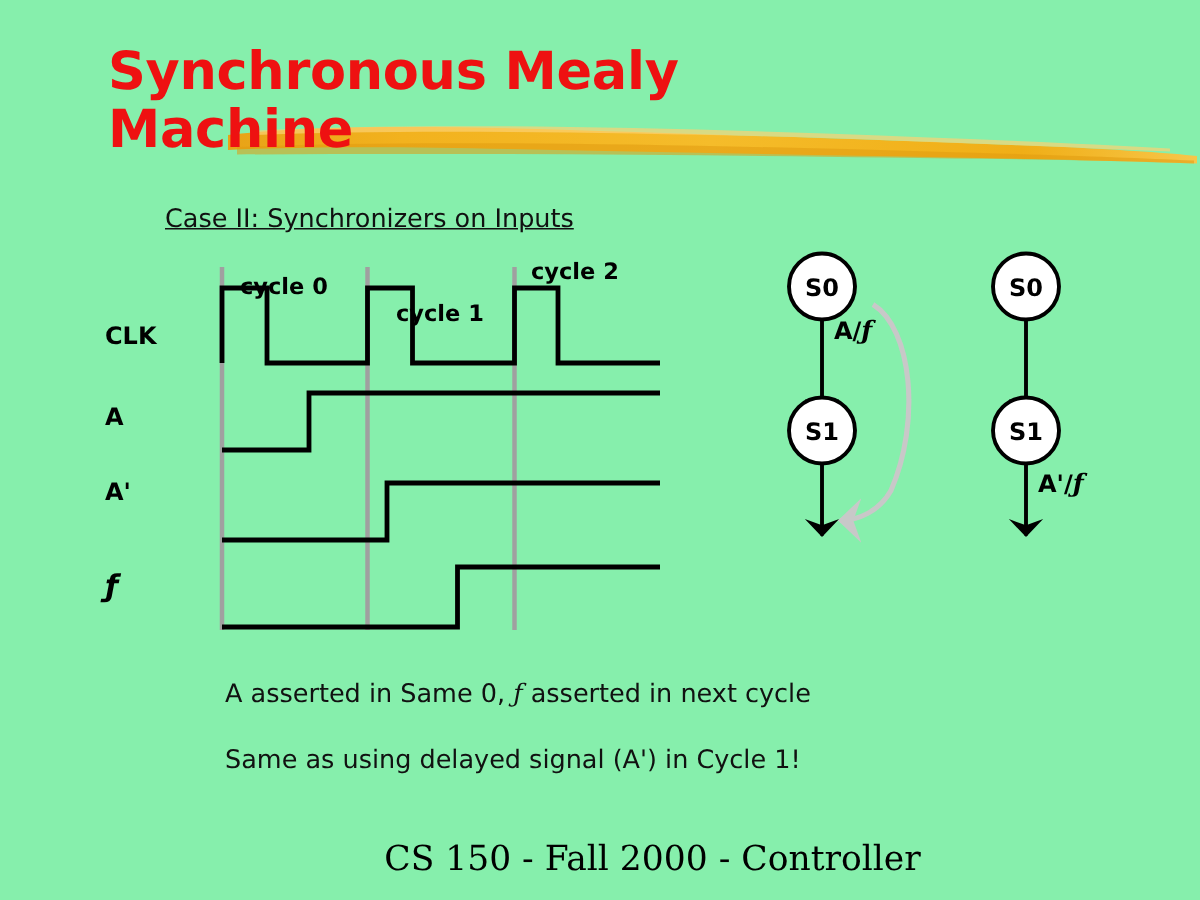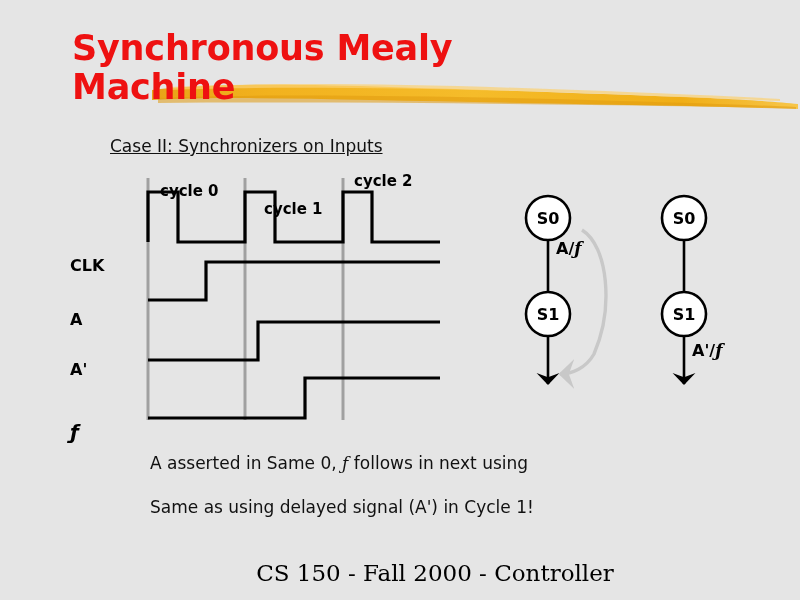--- a/index.html
+++ b/index.html
@@ -4,21 +4,21 @@
 <style>
   html, body {
     margin: 0;
     padding: 0;
     background: #ffffff;
   }
   #slide {
     position: relative;
     width: 800px;
     height: 600px;
-    background: #e5e5e5;
+    background: #86efac;
     overflow: hidden;
     font-family: "Liberation Sans", sans-serif;
     color: #000000;
   }
 
   
   #brush-stroke {
     position: absolute;
     left: 150px;
     top: 78px;
@@ -58,39 +58,38 @@
     top: 170px;
     width: 400px;
     height: 260px;
   }
   .wave-label {
     position: absolute;
     font-family: "DejaVu Sans", sans-serif;
     font-size: 16px;
     font-weight: bold;
     color: #000;
-    margin-top: 42px;
   }
   .wave-label.italic {
     font-style: italic;
     font-size: 20px;
   }
   .cycle-label {
     position: absolute;
     font-family: "DejaVu Sans", sans-serif;
     font-size: 15px;
     font-weight: bold;
     color: #000;
   }
 
   
   #state-diagrams {
     position: absolute;
     left: 490px;
-    top: 188px;
+    top: 161px;
     width: 300px;
     height: 215px;
   }
   .state-label {
     font-family: "DejaVu Sans", sans-serif;
     font-size: 16px;
     font-weight: bold;
   }
   .transition-label {
     position: absolute;
@@ -224,19 +223,19 @@
       <text class="state-label" x="58" y="132" text-anchor="middle">S1</text>
       <text class="state-label" x="194" y="36" text-anchor="middle">S0</text>
       <text class="state-label" x="194" y="132" text-anchor="middle">S1</text>
     </svg>
 
     <div class="transition-label" style="left:66px; top:50px;text-align:center;"><span>A/</span><i>ƒ</i></div>
 
     <div class="transition-label" style="left:202px; top:152px;"><span>A'/</span><i>ƒ</i></div>
   </div>
 
-  <div class="body-line" id="body-line-0"><span>A asserted in Same 0, </span><i>ƒ</i><span> follows in next using</span></div>
+  <div class="body-line" id="body-line-0"><span>A asserted in Same 0, </span><i>ƒ</i><span> asserted in next cycle</span></div>
 
   <div class="body-line" id="body-line-1">Same as using delayed signal (A') in Cycle 1!</div>
 
   <div id="footer">CS 150 - Fall 2000 - Controller</div>
 
 </div>
 
 </body></html>

